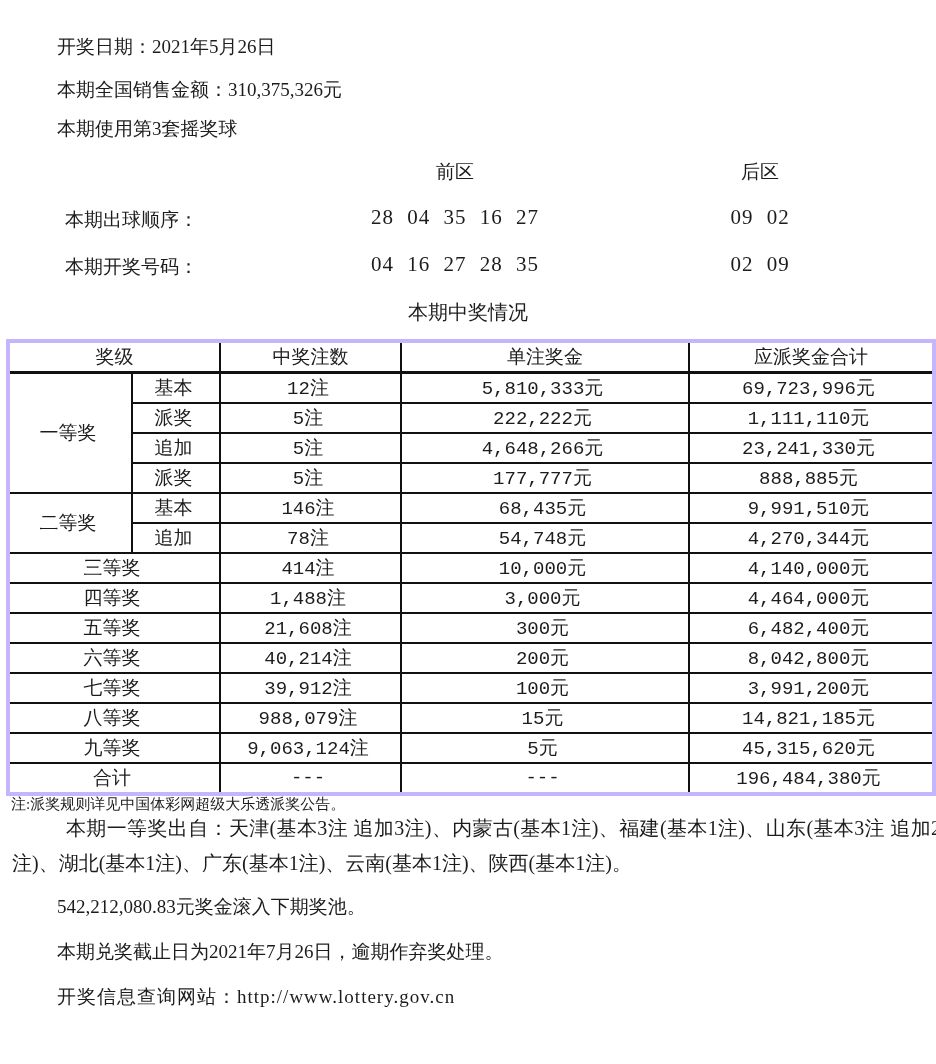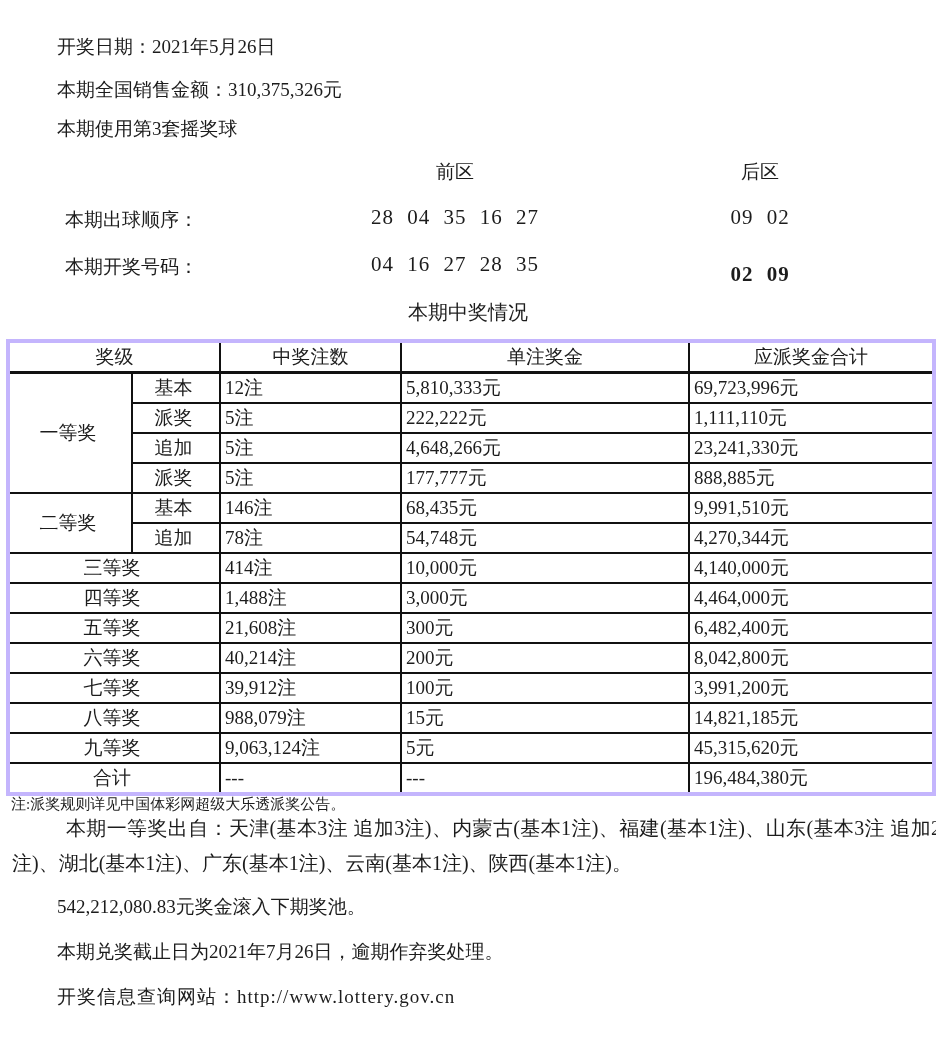--- a/index.html
+++ b/index.html
@@ -23,21 +23,21 @@
     font-size:19px;
   }
   table.prize td,table.prize th{
     border:2px solid #111;
     height:28px;padding:0 9px 0 4px;
     font-weight:normal;overflow:hidden;white-space:nowrap;
   }
   table.prize{border:4px solid #c4b5fd;}
   table.prize tr.hdr th{border-bottom:3px solid #111;text-align:center;padding:0 4px;}
   td.c{text-align:center;padding:0 4px;}
-  td.r{text-align:left;}
+  td.r{text-align:center;font-family:Liberation Mono, monospace;}
   .note-line{left:11px;font-size:15px;white-space:nowrap;}
   .winners-para{
     left:4px;width:929px;font-size:20px;line-height:35px;
     text-indent:54px;margin:8px;text-align:justify;
   }
   .foot-line{left:57px;font-size:19px;white-space:nowrap;}
   .url-part{letter-spacing:1px;text-align:right;}
 </style>
 </head>
 <body>
@@ -48,21 +48,21 @@
 
 <div class="abs zone-header front-col" style="top:159px;">前区</div>
 <div class="abs zone-header back-col" style="top:159px;font-family:Liberation Serif, serif;">后区</div>
 
 <div class="abs zone-label" style="top:207px;">本期出球顺序：</div>
 <div class="abs zone-nums front-col" style="top:205px;font-family:Liberation Serif, serif;">28 04 35 16 27</div>
 <div class="abs zone-nums back-col" style="top:205px;">09 02</div>
 
 <div class="abs zone-label" style="top:254px;">本期开奖号码：</div>
 <div class="abs zone-nums front-col" style="top:252px;">04 16 27 28 35</div>
-<div class="abs zone-nums back-col" style="top:262px;font-weight:bold;">02 09</div>
+<div class="abs zone-nums back-col" style="top:252px;">02 09</div>
 
 <h2 class="abs table-title" style="top:299px;">本期中奖情况</h2>
 
 <table class="prize">
   <colgroup>
     <col style="width:124px">
       <col style="width:88px">
       <col style="width:181px">
       <col style="width:288px">
       <col style="width:245px">

